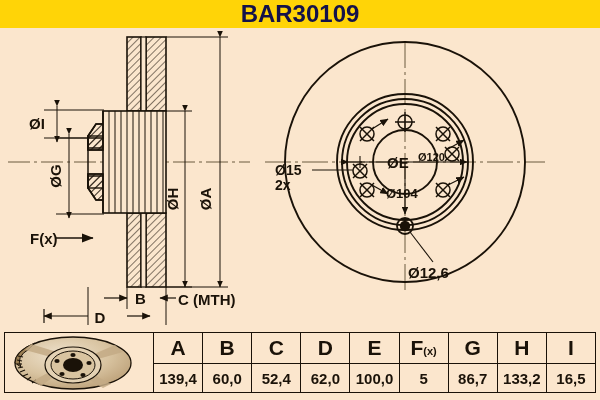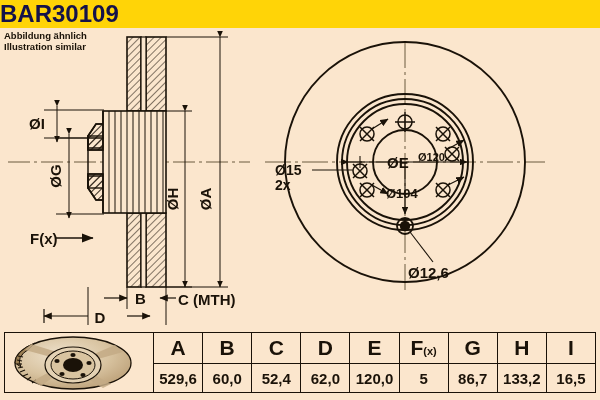--- a/index.html
+++ b/index.html
@@ -22,21 +22,21 @@
     position: absolute;
     left: 0; top: 0;
     width: 600px; height: 28px;
     background: #ffd407;
   }
   #header-title {
     position: absolute;
     left: 0; top: 0;
     width: 600px; height: 28px;
     line-height: 28px;
-    text-align: left;
+    text-align: center;
     font-size: 24px;
     font-weight: bold;
     color: #14124a;
     letter-spacing: 0px;
   }
   
   #note {
     position: absolute;
     left: 4px; top: 30px;
     font-size: 9.5px;
@@ -87,24 +87,20 @@
   }
 </style>
 </head>
 <body>
 
 <div id="page">
 
   <div id="header-bar"></div>
   <div id="header-title">BAR30109</div>
 
-  <div id="note">
-    <div>Abbildung ähnlich</div>
-    <div>Illustration similar</div>
-  </div>
 
   <svg id="drawing" width="600" height="304" viewBox="0 0 600 304">
     <defs>
       <marker id="arrH" markerWidth="9" markerHeight="7" refX="8.5" refY="3.5" orient="auto">
         <polygon points="0,0 9,3.5 0,7" fill="#1a1208"></polygon>
       </marker>
       <marker id="arrHs" markerWidth="7" markerHeight="6" refX="6.5" refY="3" orient="auto">
         <polygon points="0,0 7,3 0,6" fill="#1a1208"></polygon>
       </marker>
       <pattern id="hatch" patternUnits="userSpaceOnUse" width="5" height="5" patternTransform="rotate(45)">
@@ -364,25 +360,25 @@
         <th class="hdr">B</th>
         <th class="hdr">C</th>
         <th class="hdr">D</th>
         <th class="hdr">E</th>
         <th class="hdr"><span>F</span><span class="fx-sub">(x)</span></th>
         <th class="hdr">G</th>
         <th class="hdr">H</th>
         <th class="hdr">I</th>
       </tr>
       <tr>
-        <td class="val">529,6</td>
+        <td class="val">139,4</td>
         <td class="val">60,0</td>
         <td class="val">52,4</td>
         <td class="val">62,0</td>
-        <td class="val">120,0</td>
+        <td class="val">100,0</td>
         <td class="val">5</td>
         <td class="val">86,7</td>
         <td class="val">133,2</td>
         <td class="val">16,5</td>
       </tr>
     </tbody>
   </table>
 
 </div>
 

